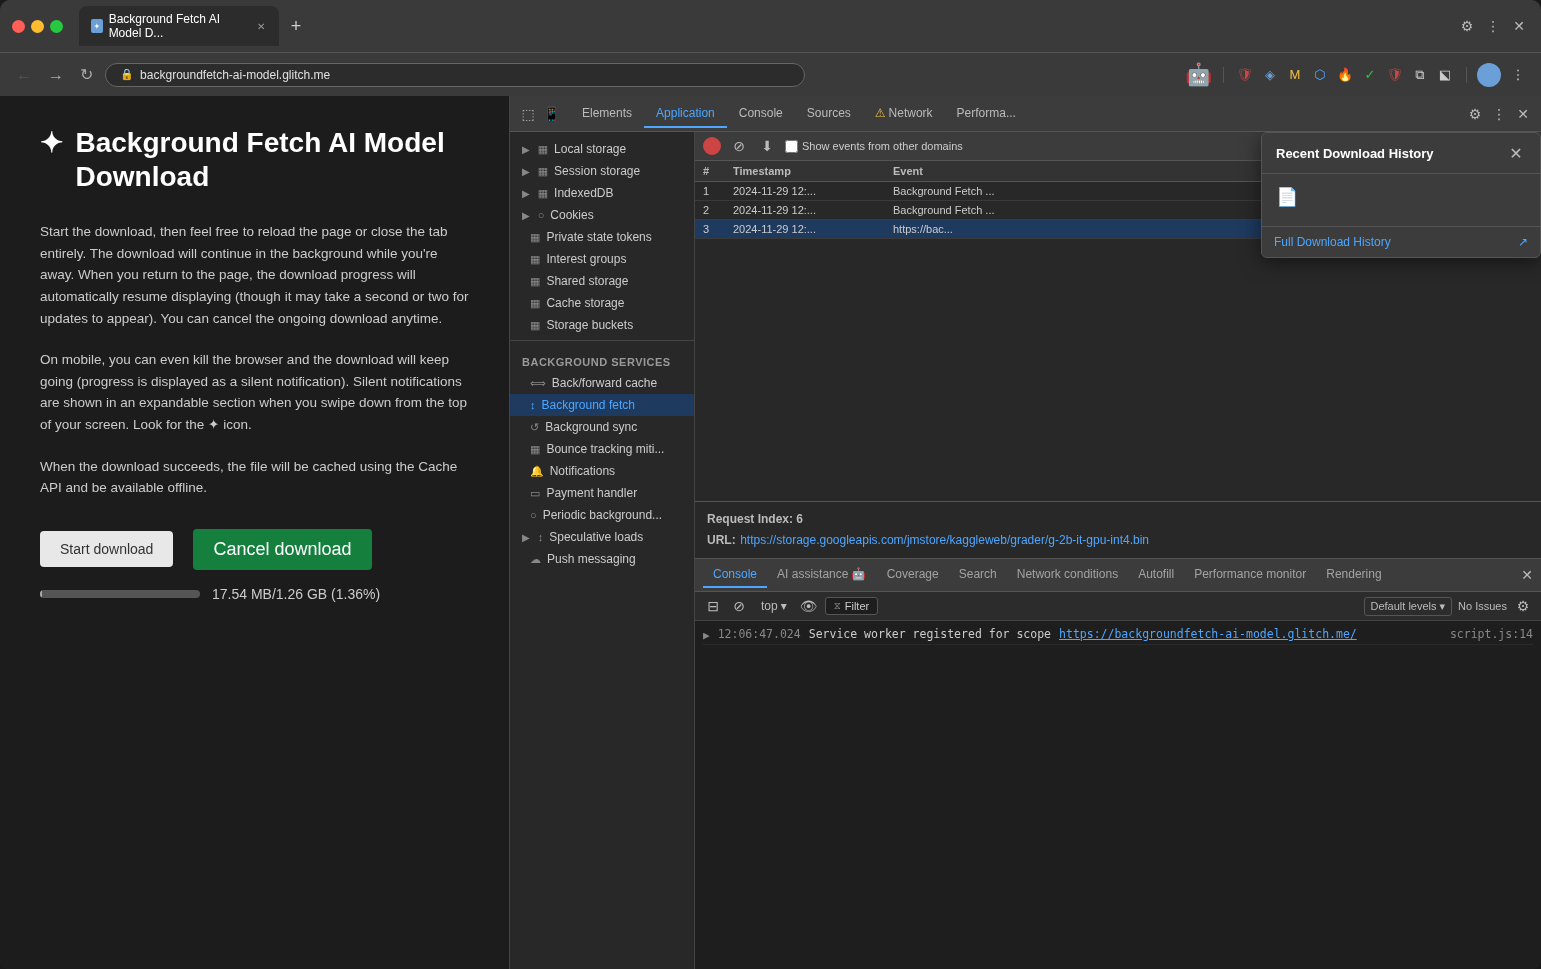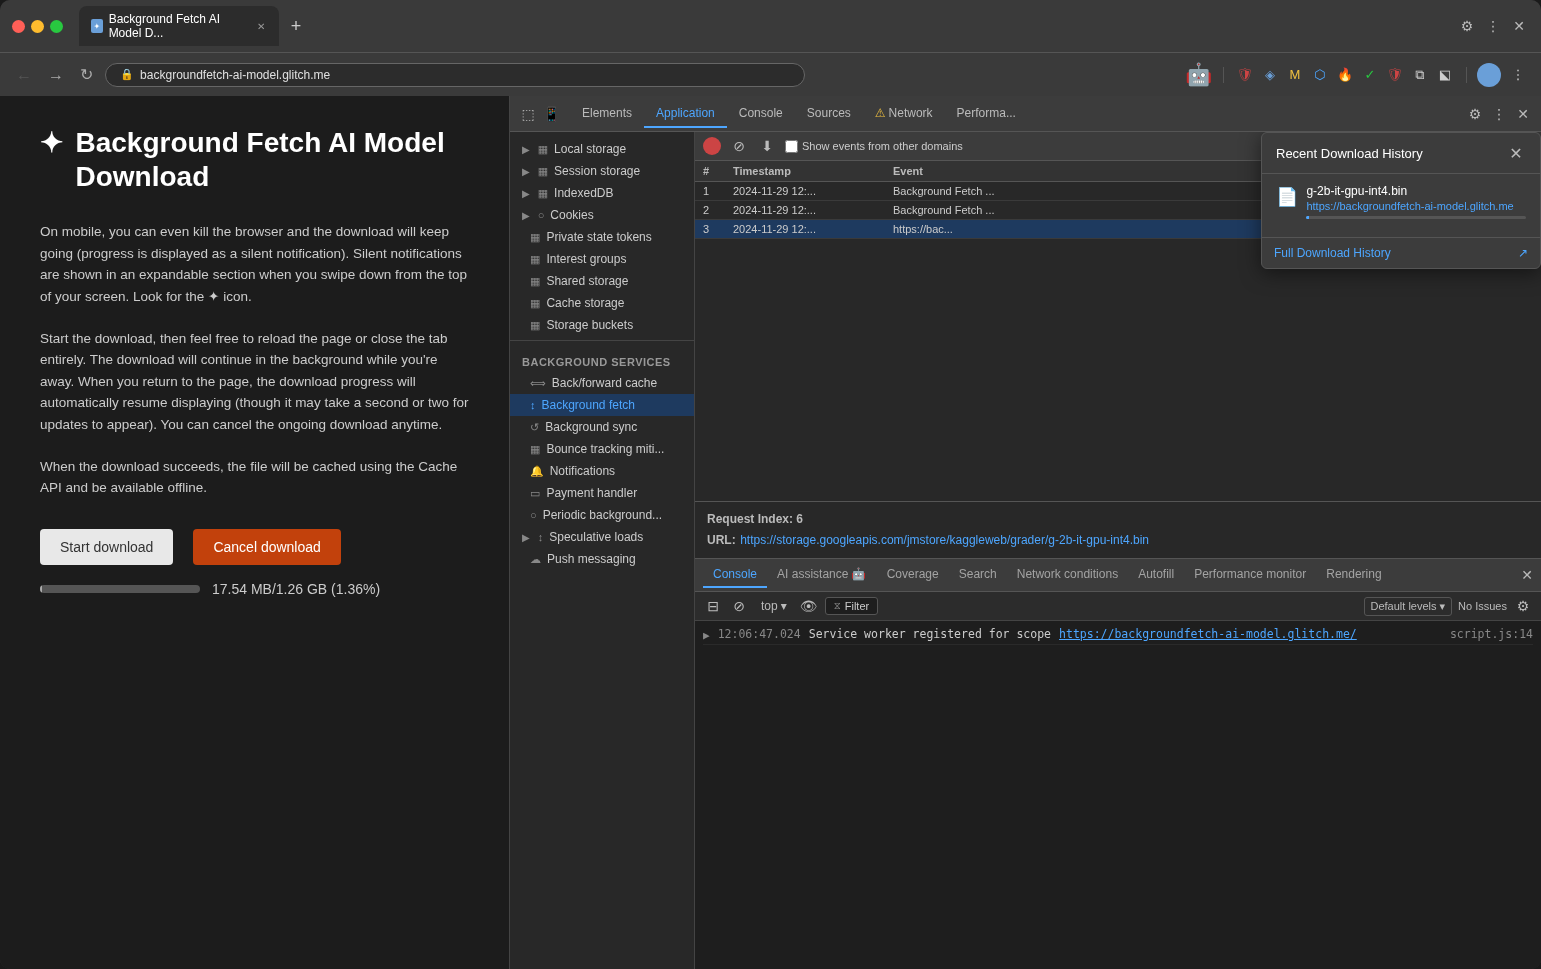--- a/index.html
+++ b/index.html
@@ -36,21 +36,21 @@
 
     
     .main-content { display: flex; flex: 1; overflow: hidden; }
 
     
     .webpage { width: 510px; flex-shrink: 0; background: #1c1c1c; padding: 30px 40px; display: flex; flex-direction: column; gap: 0; overflow-y: auto; border-right: 1px solid #444; }
     .page-title { font-size: 28px; font-weight: 700; color: #fff; margin-bottom: 28px; display: flex; align-items: flex-start; gap: 12px; line-height: 1.2; }
     .page-title-icon { font-size: 28px; }
     .page-body { font-size: 13.5px; color: #ccc; line-height: 1.6; margin-bottom: 20px; }
     .start-download-btn { background: #e8e8e8; color: #333; border: none; padding: 10px 20px; border-radius: 4px; font-size: 14px; cursor: pointer; margin-right: 10px; }
-    .cancel-download-btn { background: #c2410c; color: #fff; border: none; padding: 10px 20px; border-radius: 4px; font-size: 14px; cursor: pointer; }
+    .cancel-download-btn { background: #15803d; color: #fff; border: none; padding: 10px 20px; border-radius: 4px; font-size: 18px; cursor: pointer; }
     .buttons-row { display: flex; align-items: center; gap: 10px; margin-top: 10px; margin-bottom: 16px; }
     .progress-bar-container { width: 160px; height: 8px; background: #555; border-radius: 4px; overflow: hidden; }
     .progress-bar-fill { height: 100%; width: 1.36%; background: #aaa; border-radius: 4px; }
     .progress-text { font-size: 14px; color: #ccc; margin-left: 12px; }
     .progress-row { display: flex; align-items: center; }
 
     
     .devtools { flex: 1; background: #282828; display: flex; flex-direction: column; overflow: hidden; }
 
     
@@ -82,21 +82,21 @@
     .event-row.selected { background: #1e3a5f; }
 
     
     .detail-panel { background: #282828; border-top: 1px solid #555; padding: 10px 12px; flex-shrink: 0; }
     .detail-label { font-size: 12px; color: #bbb; font-weight: 600; margin-bottom: 4px; }
     .detail-url { font-size: 12px; color: #4da6ff; }
 
     
     .download-popup { position: absolute; top: 0; right: 0; width: 280px; background: #3c3c3c; border: 1px solid #555; border-radius: 6px; box-shadow: 0 4px 20px rgba(0,0,0,0.5); z-index: 100; }
     .popup-header { display: flex; align-items: center; justify-content: space-between; padding: 10px 14px; border-bottom: 1px solid #555; }
-    .popup-title { font-size: 13px; font-weight: 400; color: #fff; }
+    .popup-title { font-size: 13px; font-weight: 700; color: #fff; }
     .popup-close { background: none; border: none; color: #bbb; cursor: pointer; font-size: 16px; width: 20px; height: 20px; display: flex; align-items: center; justify-content: center; border-radius: 50%; }
     .popup-content { padding: 10px 14px; }
     .download-item { display: flex; align-items: flex-start; gap: 8px; margin-bottom: 8px; }
     .download-file-icon { font-size: 18px; color: #bbb; flex-shrink: 0; margin-top: 2px; }
     .download-file-info { flex: 1; }
     .download-filename { font-size: 12px; color: #fff; font-weight: 500; margin-bottom: 2px; }
     .download-url { font-size: 11px; color: #4da6ff; word-break: break-all; }
     .download-progress-bar { width: 100%; height: 3px; background: #555; border-radius: 2px; margin-top: 4px; overflow: hidden; }
     .download-progress-fill { height: 100%; width: 1.36%; background: #4da6ff; }
     .popup-footer { padding: 8px 12px; border-top: 1px solid #555; display: flex; align-items: center; justify-content: space-between; }
@@ -189,22 +189,22 @@
     </div>
   </div>
 
   <div class="main-content">
 
     <div class="webpage">
       <div class="page-title">
         <span class="page-title-icon">✦</span>
         <span>Background Fetch AI Model Download</span>
       </div>
+      <p class="page-body">Start the download, then feel free to reload the page or close the tab entirely. The download will continue in the background while you're away. When you return to the page, the download progress will automatically resume displaying (though it may take a second or two for updates to appear). You can cancel the ongoing download anytime.</p>
       <p class="page-body">On mobile, you can even kill the browser and the download will keep going (progress is displayed as a silent notification). Silent notifications are shown in an expandable section when you swipe down from the top of your screen. Look for the ✦ icon.</p>
-      <p class="page-body">Start the download, then feel free to reload the page or close the tab entirely. The download will continue in the background while you're away. When you return to the page, the download progress will automatically resume displaying (though it may take a second or two for updates to appear). You can cancel the ongoing download anytime.</p>
       <p class="page-body">When the download succeeds, the file will be cached using the Cache API and be available offline.</p>
       <div class="buttons-row">
         <button class="start-download-btn">Start download</button>
         <button class="cancel-download-btn">Cancel download</button>
       </div>
       <div class="progress-row">
         <div class="progress-bar-container">
           <div class="progress-bar-fill"></div>
         </div>
         <span class="progress-text">17.54 MB/1.26 GB (1.36%)</span>
@@ -360,27 +360,20 @@
           </div>
 
           <div class="download-popup">
             <div class="popup-header">
               <span class="popup-title">Recent Download History</span>
               <button class="popup-close">✕</button>
             </div>
             <div class="popup-content">
               <div class="download-item">
                 <span class="download-file-icon">📄</span>
-                <div class="download-file-info">
-                  <div class="download-filename">g-2b-it-gpu-int4.bin</div>
-                  <div class="download-url">https://backgroundfetch-ai-model.glitch.me</div>
-                  <div class="download-progress-bar">
-                    <div class="download-progress-fill"></div>
-                  </div>
-                </div>
               </div>
             </div>
             <div class="popup-footer">
               <span class="popup-footer-text">Full Download History</span>
               <span class="popup-footer-icon">↗</span>
             </div>
           </div>
 
           <div class="console-tabs">
             <div class="console-tab active">Console</div>

